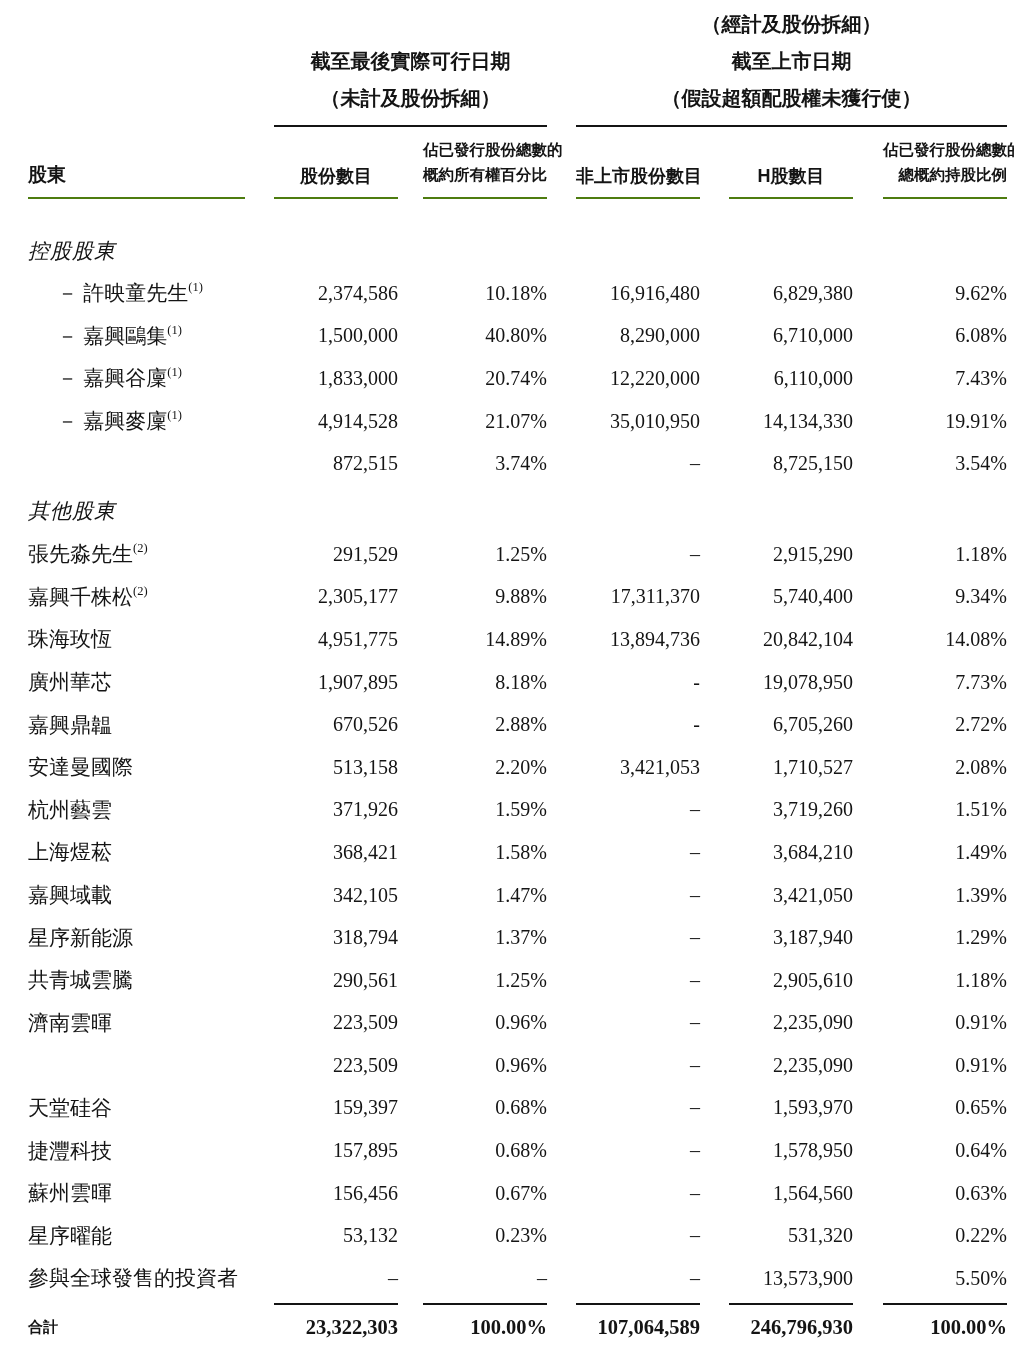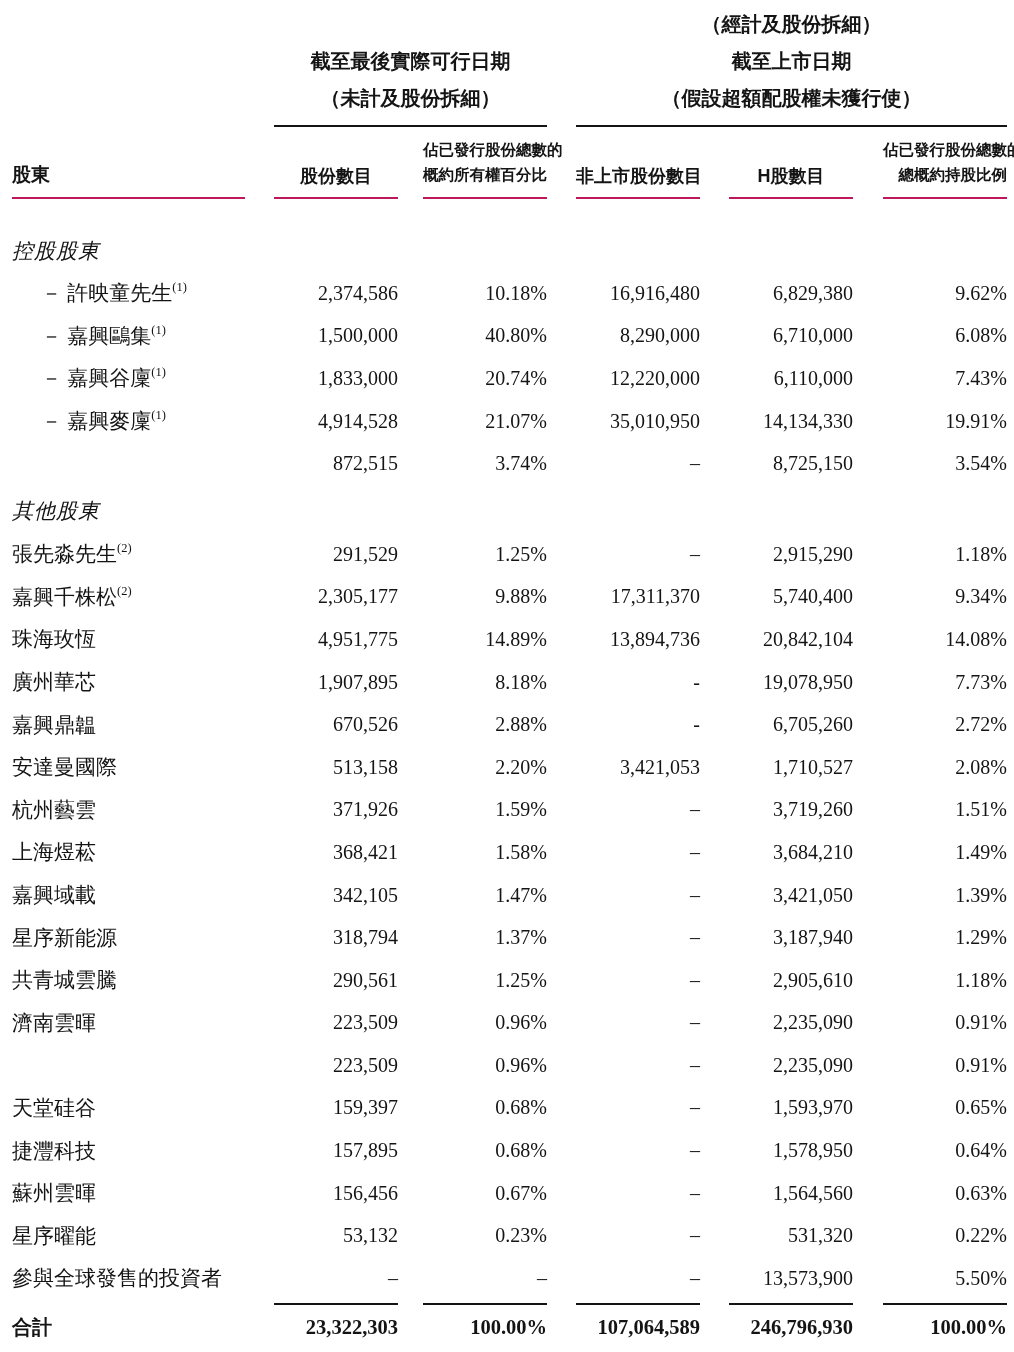--- a/index.html
+++ b/index.html
@@ -14,21 +14,21 @@
     padding:6px 0 0 12px;
     overflow:hidden;
   }
   
   .row {
     display:grid;
     grid-template-columns:233px 29px 124px 25px 124px 29px 124px 29px 124px 30px 124px;
     align-items:end;
   }
   .cell { min-width:0; }
-  .colpos-name { grid-column:1; }
+  .colpos-name { grid-column:1;margin-left:16px; }
   .colpos-1 { grid-column:3; }
   .colpos-2 { grid-column:5; }
   .colpos-3 { grid-column:7; }
   .colpos-4 { grid-column:9; }
   .colpos-5 { grid-column:11; }
 
   
   .group-row .cell {
     font-family:"Liberation Sans","DejaVu Sans",sans-serif;
     font-weight:bold;
@@ -40,21 +40,21 @@
   }
   .group-left  { grid-column:3 / 6; }
   .group-right { grid-column:7 / 12; }
 
   .colhead-row { min-height:72px; }
   .colhead-row .cell {
     font-family:"Liberation Sans","DejaVu Sans",sans-serif;
     font-weight:bold;
     font-size:18px;
     line-height:1.35;
-    border-bottom:2px solid #be185d;
+    border-bottom:2px solid #4d7c0f;
     padding-bottom:9px;
     align-self:end;
   }
   .colhead-row .colpos-name { text-align:left; font-size:19px; }
   .colhead-row .colpos-1, .colhead-row .colpos-3, .colhead-row .colpos-4 { text-align:center; white-space:nowrap; }
   .colhead-row .two { font-size:15.5px; line-height:1.6; text-align:right; }
   .colhead-row .two span { display:block; white-space:nowrap; }
 
   
   .section-row { height:43px; align-items:center; margin-top:30px; }
@@ -66,21 +66,21 @@
   .indent .name-cell { padding-left:29px; }
   .name-cell sup { font-size:12.5px; position:relative; top:-1px; }
   .val { font-size:20px; text-align:right; white-space:nowrap; font-variant-numeric:tabular-nums; }
 
   
   .rule-row { height:2px; align-items:stretch; margin-top:3px; }
   .rule-row .cell { border-top:2px solid #141414; }
   .total-row { height:42px; align-items:center; margin-top:2px; }
   .total-row .name-cell {
     font-family:Liberation Mono, monospace;
-    font-weight:bold; font-size:20px;
+    font-weight:bold; font-size:15px;
   }
   .total-row .val { font-weight:bold; font-size:20.5px; }
 </style>
 </head>
 <body>
 
 <div class="page">
 
   <div class="header">
     <div class="row group-row">

